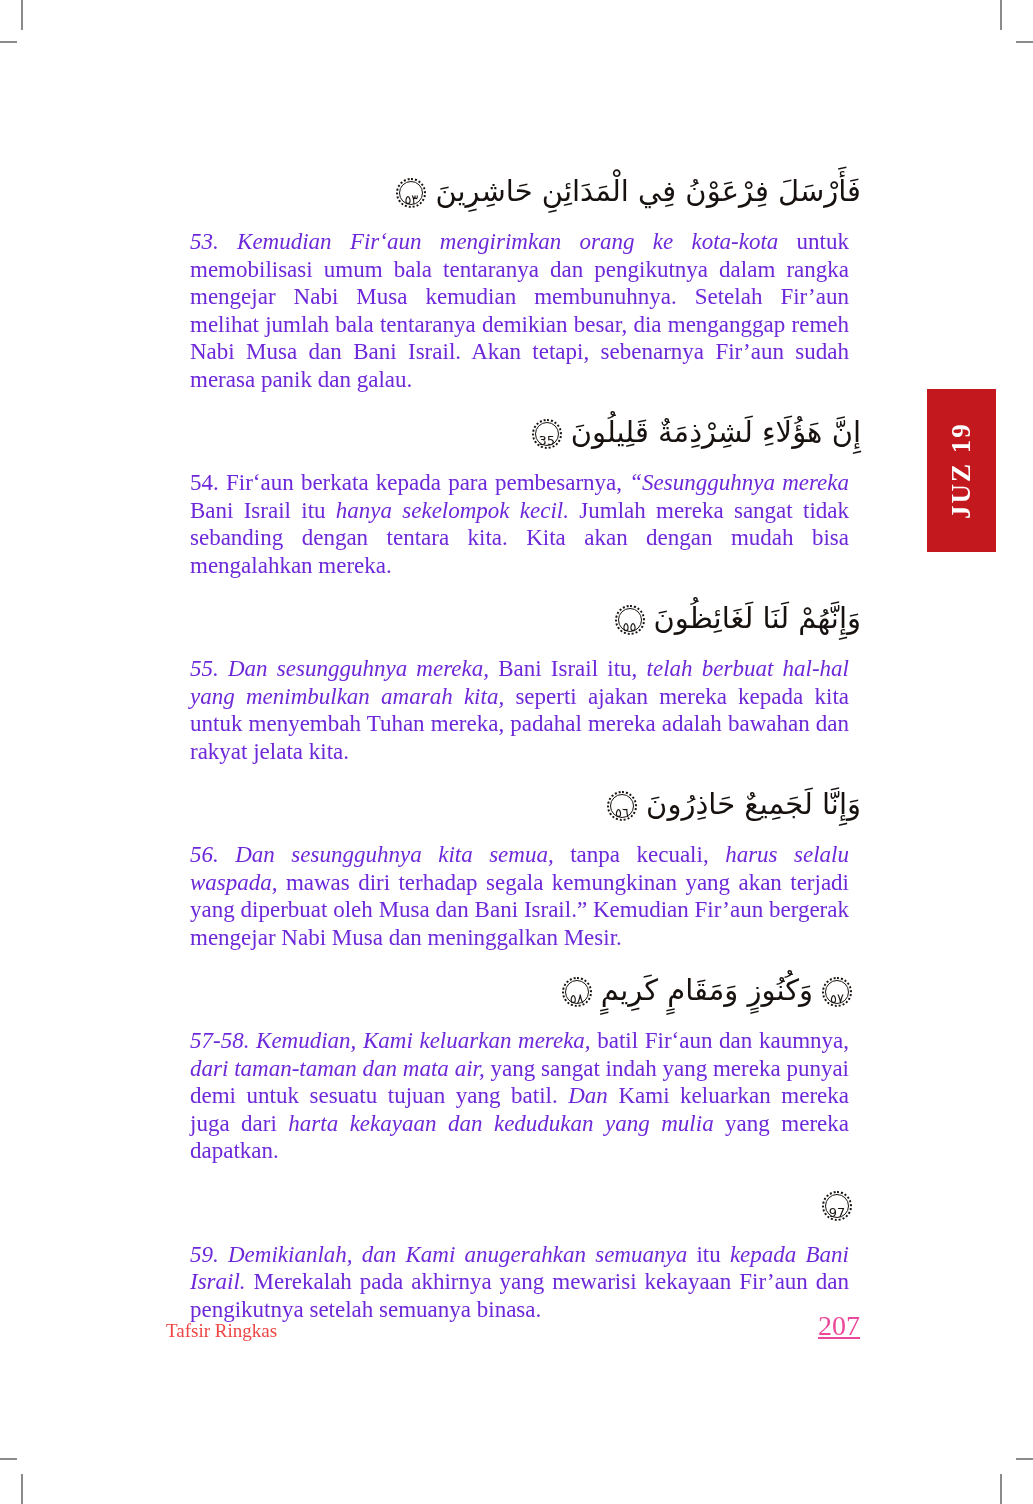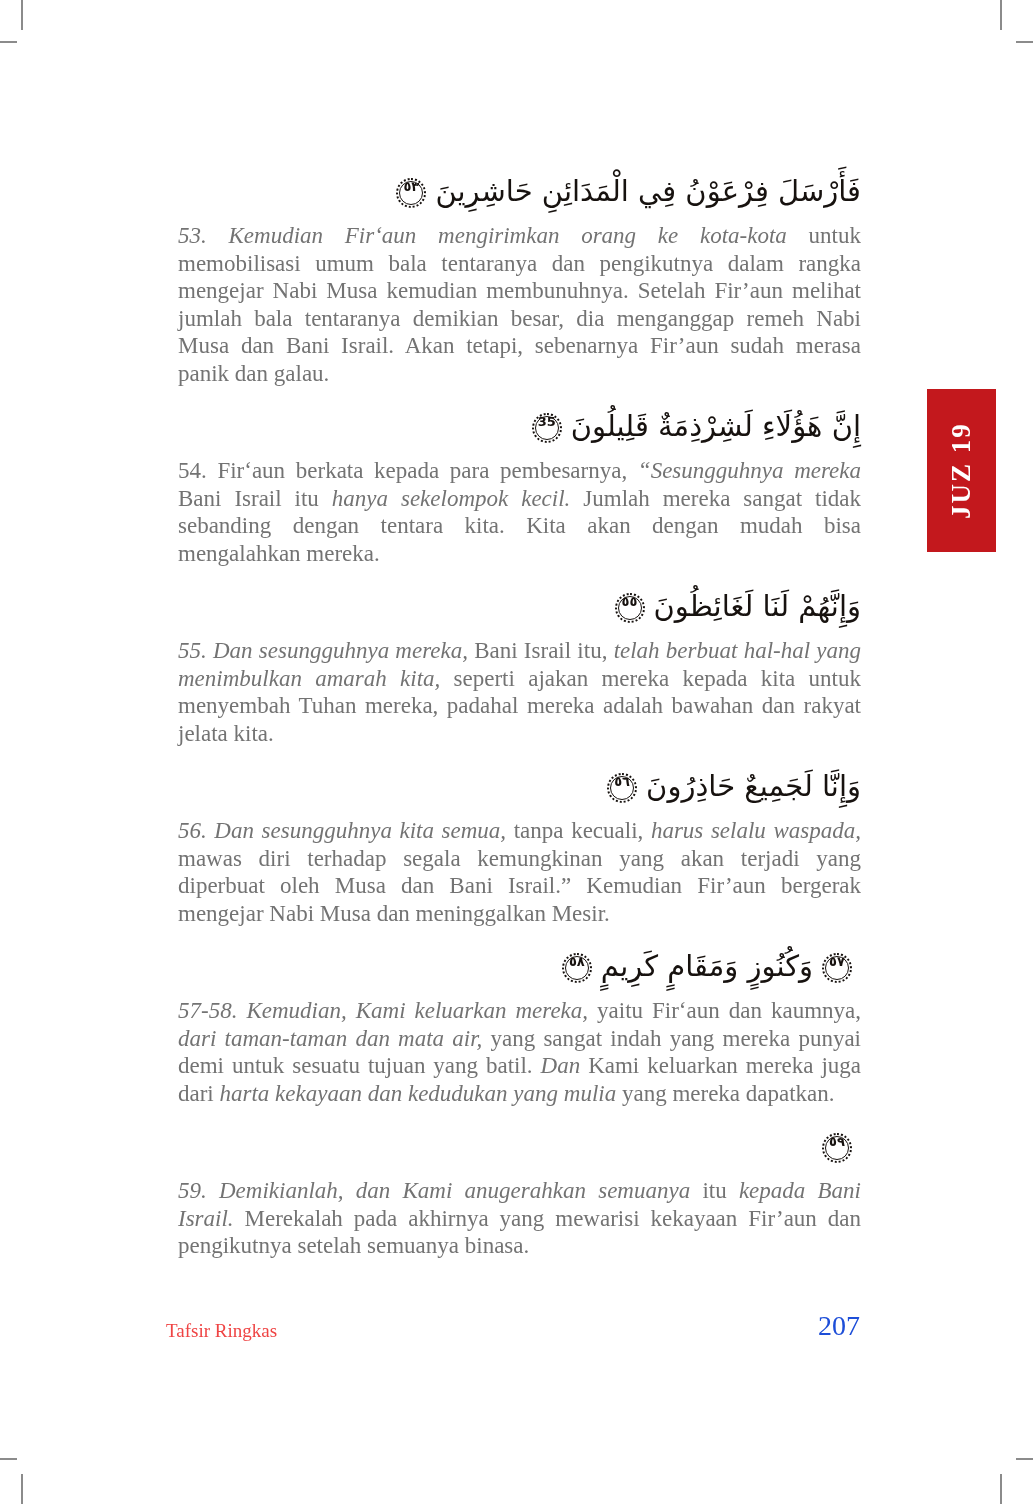--- a/index.html
+++ b/index.html
@@ -48,60 +48,60 @@
     font-family:"DejaVu Sans", sans-serif;
     font-size:29px;
     line-height:50px;
     margin:14px 0 6px 0;
     color:#17120f;
   }
   .verse-section:first-child .arabic-line{margin-top:0;}
   .ar-seg{letter-spacing:0.5px;}
   .ayah{
     display:inline-flex;
-    align-items:flex-start;justify-content:center;
+    align-items:flex-end;justify-content:center;
     width:30px;height:30px;
     border:2px dotted #17120f;
     border-radius:50%;
     position:relative;
     vertical-align:middle;
     margin:0 9px;
     box-sizing:border-box;
-    font-weight:bold;
   }
   .ayah::before{
     content:"";
     position:absolute;inset:1px;
     border:1px solid #17120f;
     border-radius:50%;
   }
   .ayah-n{
     font-family:"DejaVu Sans", sans-serif;
     font-size:13px;line-height:1;
   }
   .para{
-    margin:0;
+    margin:12px;
     font-size:23px;
     line-height:27.5px;
     text-align:justify;
-    color:#737373;
+    color:#6d28d9;
   }
   .para em{font-style:italic;}
 
   .footer-left{
     position:absolute;
     left:166px;top:1320px;
     font-size:19px;
     color:#ef4444;
   }
   .footer-right{
     position:absolute;
     right:173px;top:1310px;
     font-size:28px;
-    color:#1d4ed8;
+    color:#ec4899;
+    text-decoration:underline;
   }
 </style>
 </head>
 <body>
 
 <div class="page">
 
   <div class="crop v" style="left:21px;top:0;"></div>
   <div class="crop h" style="left:0;top:41px;"></div>
   <div class="crop v" style="left:1000px;top:0;"></div>
@@ -143,26 +143,26 @@
           </span></div>
     <p class="para"><em>56. Dan sesungguhnya kita semua,</em><span> tanpa kecuali, </span><em>harus selalu waspada,</em><span> mawas diri terhadap segala kemungkinan yang akan terjadi yang diperbuat oleh Musa dan Bani Israil.” Kemudian Fir’aun bergerak mengejar Nabi Musa dan meninggalkan Mesir.</span></p>
   </section>
 
   <section class="verse-section">
     <div class="arabic-line"><span class="ayah">
             <span class="ayah-n">٥٧</span>
           </span><span class="ar-seg">وَكُنُوزٍ وَمَقَامٍ كَرِيمٍ</span><span class="ayah">
             <span class="ayah-n">٥٨</span>
           </span></div>
-    <p class="para"><em>57-58. Kemudian, Kami keluarkan mereka,</em><span> yaitu Fir‘aun dan kaumnya, </span><em>dari taman-taman dan mata air,</em><span> yang sangat indah yang mereka punyai demi untuk sesuatu tujuan yang batil. </span><em>Dan</em><span> Kami keluarkan mereka juga dari </span><em>harta kekayaan dan kedudukan yang mulia</em><span> yang mereka dapatkan.</span></p>
+    <p class="para"><em>57-58. Kemudian, Kami keluarkan mereka,</em><span> batil Fir‘aun dan kaumnya, </span><em>dari taman-taman dan mata air,</em><span> yang sangat indah yang mereka punyai demi untuk sesuatu tujuan yang batil. </span><em>Dan</em><span> Kami keluarkan mereka juga dari </span><em>harta kekayaan dan kedudukan yang mulia</em><span> yang mereka dapatkan.</span></p>
   </section>
 
   <section class="verse-section">
     <div class="arabic-line"><span class="ayah">
-            <span class="ayah-n">٥٩</span>
+            <span class="ayah-n">97</span>
           </span></div>
     <p class="para"><em>59. Demikianlah, dan Kami anugerahkan semuanya</em><span> itu </span><em>kepada Bani Israil.</em><span> Merekalah pada akhirnya yang mewarisi kekayaan Fir’aun dan pengikutnya setelah semuanya binasa.</span></p>
   </section>
 </main>
 
   <div class="footer-left">Tafsir Ringkas</div>
   <div class="footer-right">207</div>
 
 </div>
 

